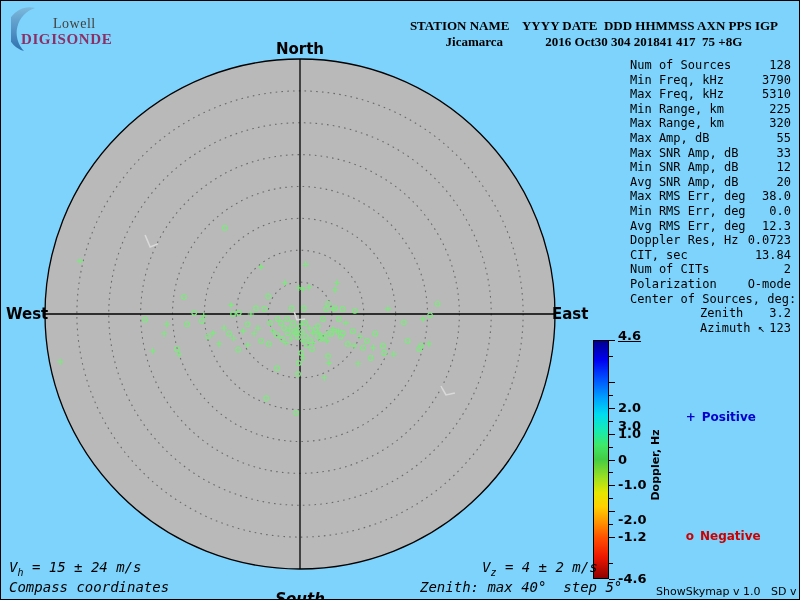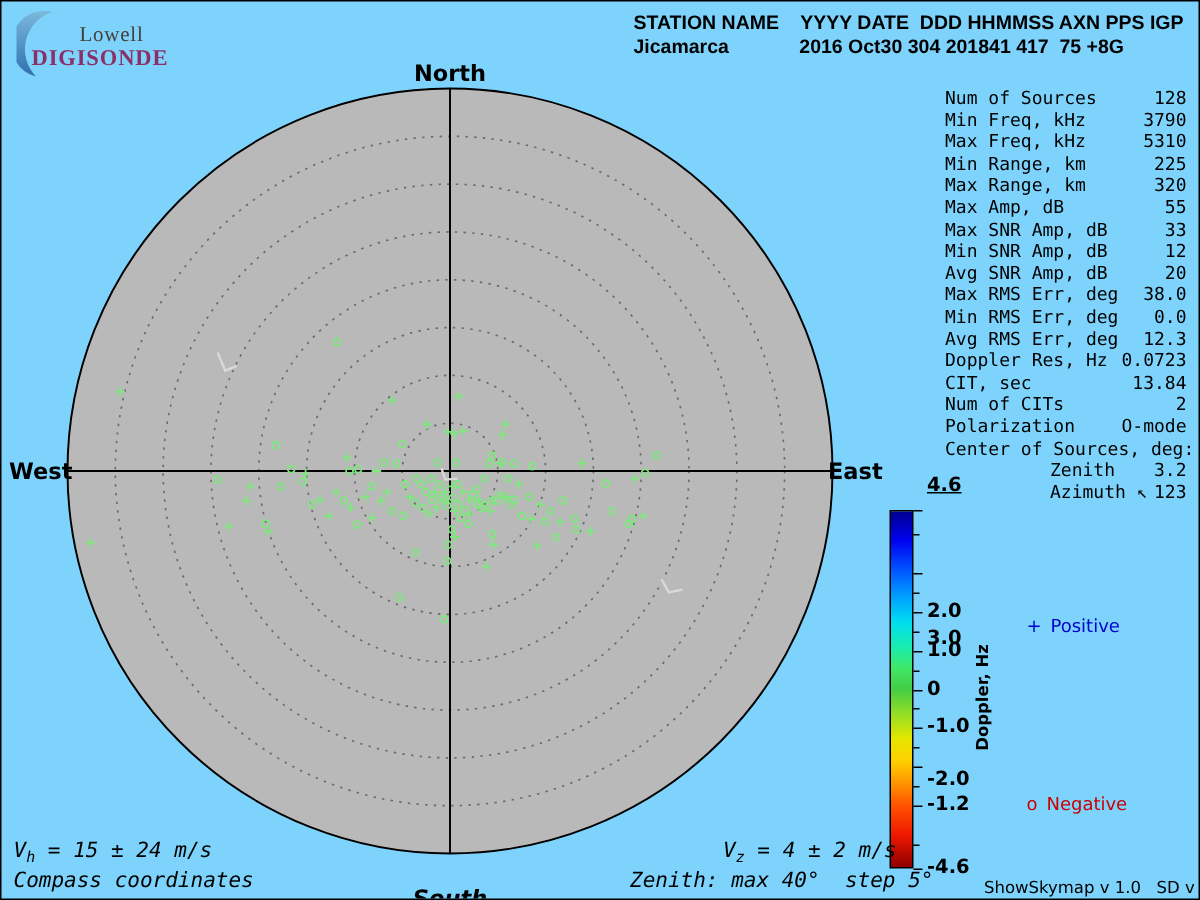--- a/index.html
+++ b/index.html
@@ -16,22 +16,22 @@
     font-family:"Liberation Serif","DejaVu Serif",serif;
     font-size:14px;color:#44403c;letter-spacing:0.5px;
   }
   .logo-digisonde{
     position:absolute;left:12px;top:26px;
     font-family:"Liberation Serif","DejaVu Serif",serif;font-weight:bold;
     font-size:15px;color:#8b3066;letter-spacing:0.6px;
   }
   
   #header-info{
-    position:absolute;top:5px;right:9px;margin:1px;text-align:left;
-    font-family:Liberation Sans, sans-serif;
+    position:absolute;top:5px;right:9px;margin:12px;text-align:center;
+    font-family:Liberation Serif, serif;
     font-weight:bold;font-size:13px;line-height:16px;white-space:pre;
   }
   
   #skymap-svg{position:absolute;left:0;top:0;}
   .compass-label{position:absolute;font-weight:bold;font-size:15px;line-height:16px;}
   #lbl-north{left:299px;top:40px;transform:translateX(-50%);}
   #lbl-south{left:299px;top:590px;transform:translateX(-50%);font-style:italic;}
   #lbl-west{left:5px;top:305px;}
   #lbl-east{left:551px;top:305px;}
   
@@ -55,21 +55,21 @@
   .cb-tick.major{width:6px;}
   .cb-tick.minor{width:4px;}
   .cb-tick-label{
     position:absolute;left:617px;font-weight:bold;font-size:13px;line-height:14px;
   }
   #cb-axis-label{
     position:absolute;left:654px;top:464px;
     transform:translate(-50%,-50%) rotate(-90deg);
     font-weight:bold;font-size:11px;white-space:pre;
   }
-  .legend-item{position:absolute;left:668px;font-weight:normal;font-size:12px;white-space:pre;}
+  .legend-item{position:absolute;left:668px;font-weight:bold;font-size:12px;white-space:pre;}
   #legend-positive{top:395px;}
   #legend-negative{top:514px;}
   .legend-symbol{display:inline-block;margin-right:6px;}
   
   .footer-italic{
     position:absolute;font-family:"DejaVu Sans Mono","Liberation Mono",monospace;
     font-style:italic;font-size:14px;line-height:16px;white-space:pre;
   }
   #vh-velocity{left:8px;top:558px;}
   #coords-note{left:8px;top:578px;}
@@ -269,21 +269,21 @@
       <div class="stat-row"><span class="stat-label">Num of CITs</span><span class="stat-value">2</span></div>
       <div class="stat-row"><span class="stat-label">Polarization</span><span class="stat-value">O-mode</span></div>
       <div class="stat-row"><span class="stat-label">Center of Sources, deg:</span><span class="stat-value"></span></div>
       <div class="stat-row indent"><span class="stat-label">Zenith</span><span class="stat-value">3.2</span></div>
       <div class="stat-row indent"><span class="stat-label">Azimuth ↖</span><span class="stat-value">123</span></div>
     </div>
 
   <div id="colorbar"></div>
   <div id="colorbar-ticks">
       <div class="cb-tick major" style="top: 339px;"></div>
-      <div class="cb-tick-label" style="top: 316px; text-decoration: underline;">4.6</div>
+      <div class="cb-tick-label" style="top: 328px; text-decoration: underline;">4.6</div>
       <div class="cb-tick major" style="top: 380.565px;"></div>
       <div class="cb-tick-label" style="top: 373.565px; margin-top: 44px;">3.0</div>
       <div class="cb-tick major" style="top: 406.543px;"></div>
       <div class="cb-tick-label" style="top: 399.543px;">2.0</div>
       <div class="cb-tick major" style="top: 432.522px;"></div>
       <div class="cb-tick-label" style="top: 425.522px;">1.0</div>
       <div class="cb-tick major" style="top: 458.5px;"></div>
       <div class="cb-tick-label" style="top: 451.5px;">0</div>
       <div class="cb-tick major" style="top: 484.478px;"></div>
       <div class="cb-tick-label" style="top: 477.478px;">-1.0</div>

